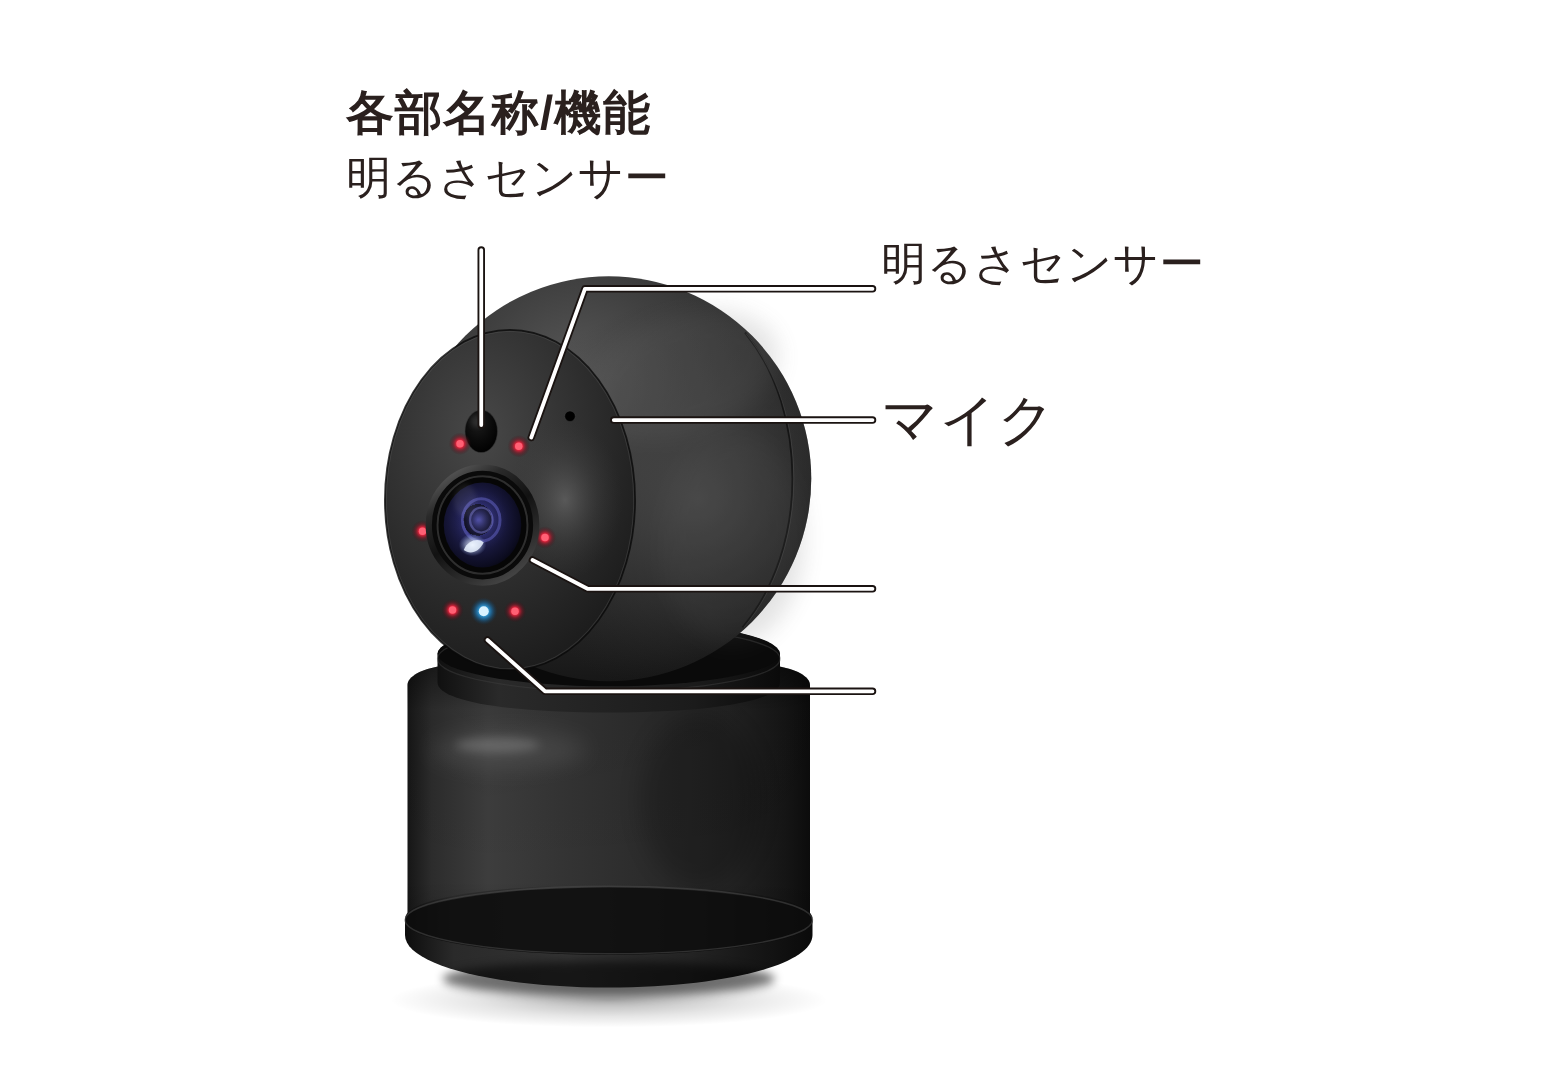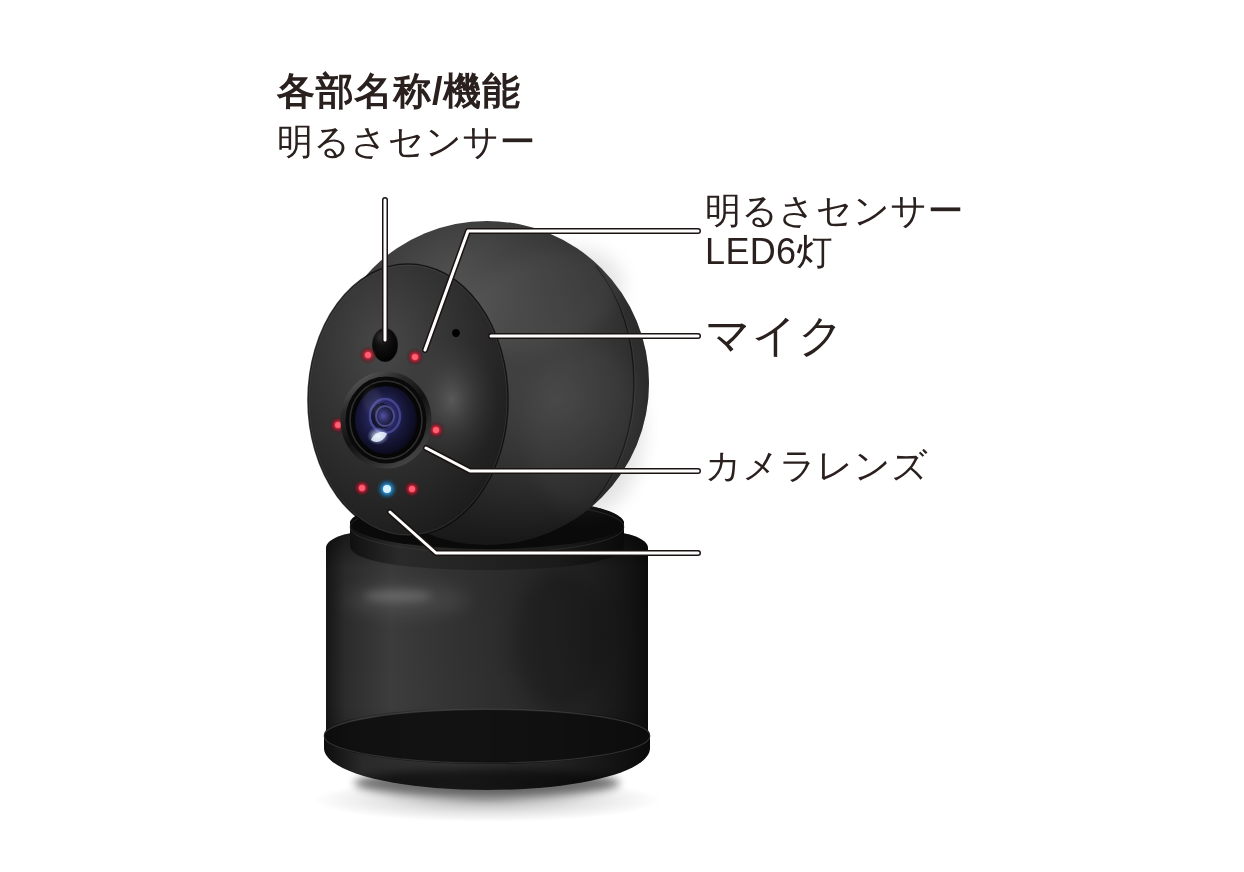--- a/index.html
+++ b/index.html
@@ -296,20 +296,19 @@
         <path d="M390,512 L436,553 L698,553" stroke="#1a1311" stroke-width="6"></path>
         <path d="M390,512 L436,553 L698,553" stroke="#ffffff" stroke-width="3"></path>
       </g>
     </g>
   </svg>
 
   <div class="txt" id="title">各部名称/機能</div>
 
   <div class="txt" id="lbl-sensor">明るさセンサー</div>
 
-  <div class="txt" id="lbl-ir"><span>明るさセンサー</span><br><span>LED6灯</span></div>
+  <div class="txt" id="lbl-ir"><span>明るさセンサー</span><br></div>
 
   <div class="txt" id="lbl-mic">マイク</div>
 
-  <div class="txt" id="lbl-lens">カメラレンズ</div>
 
 
 </div>
 
 </body></html>

